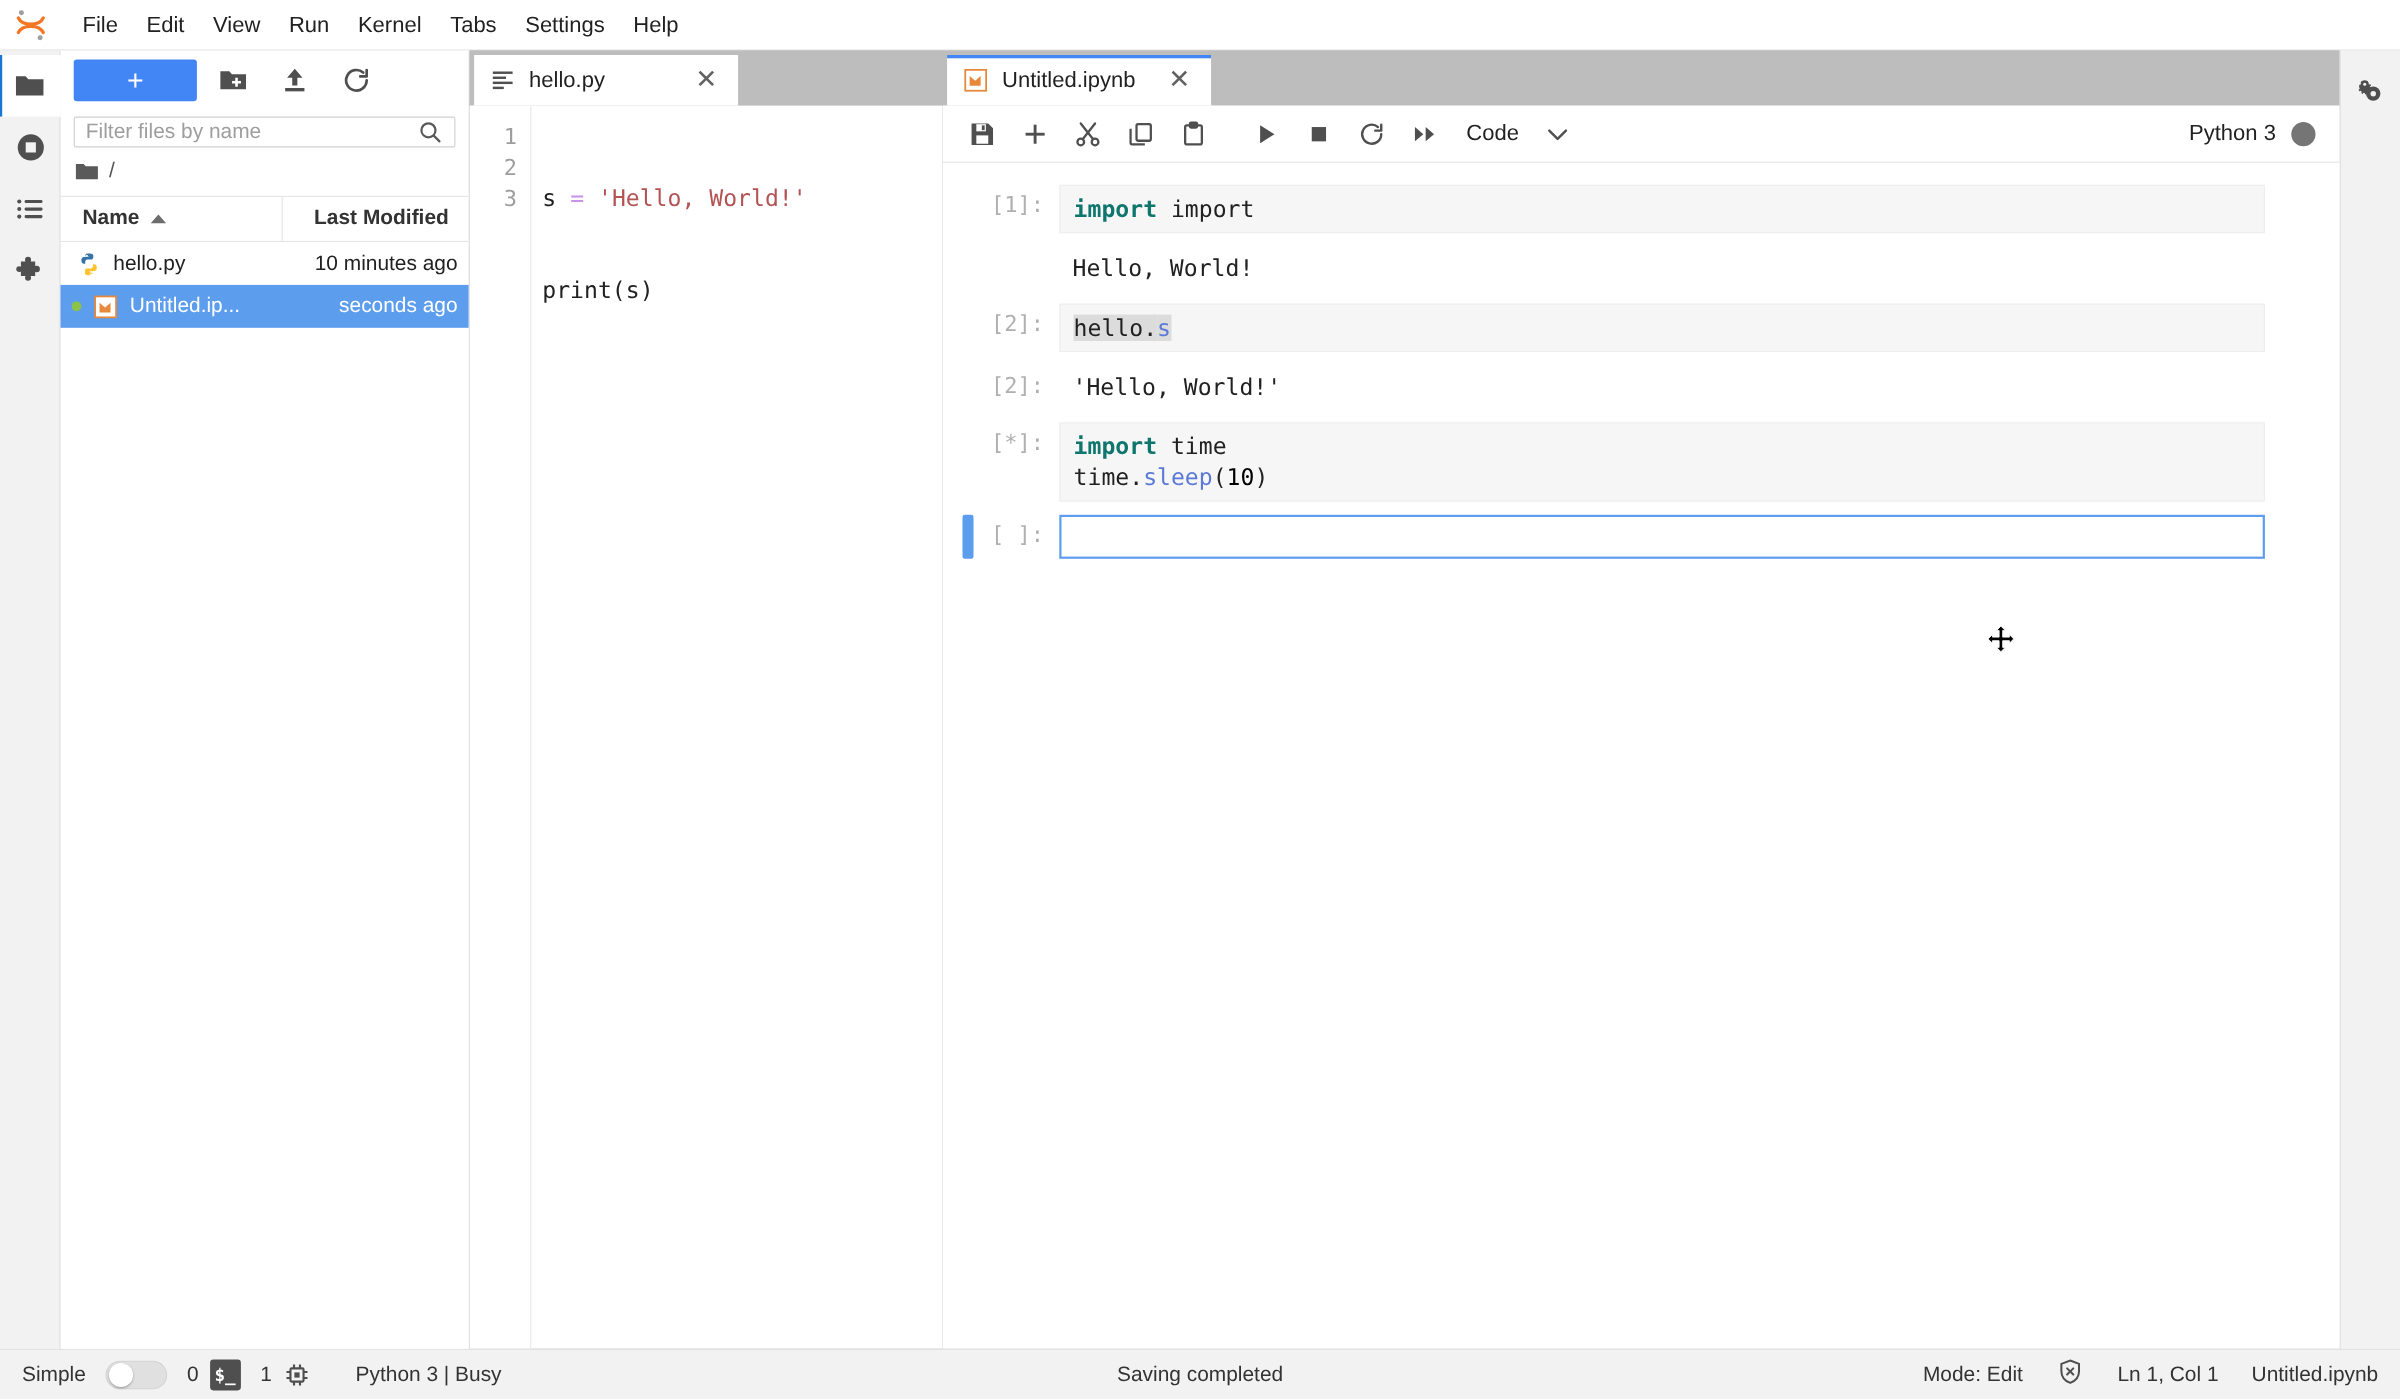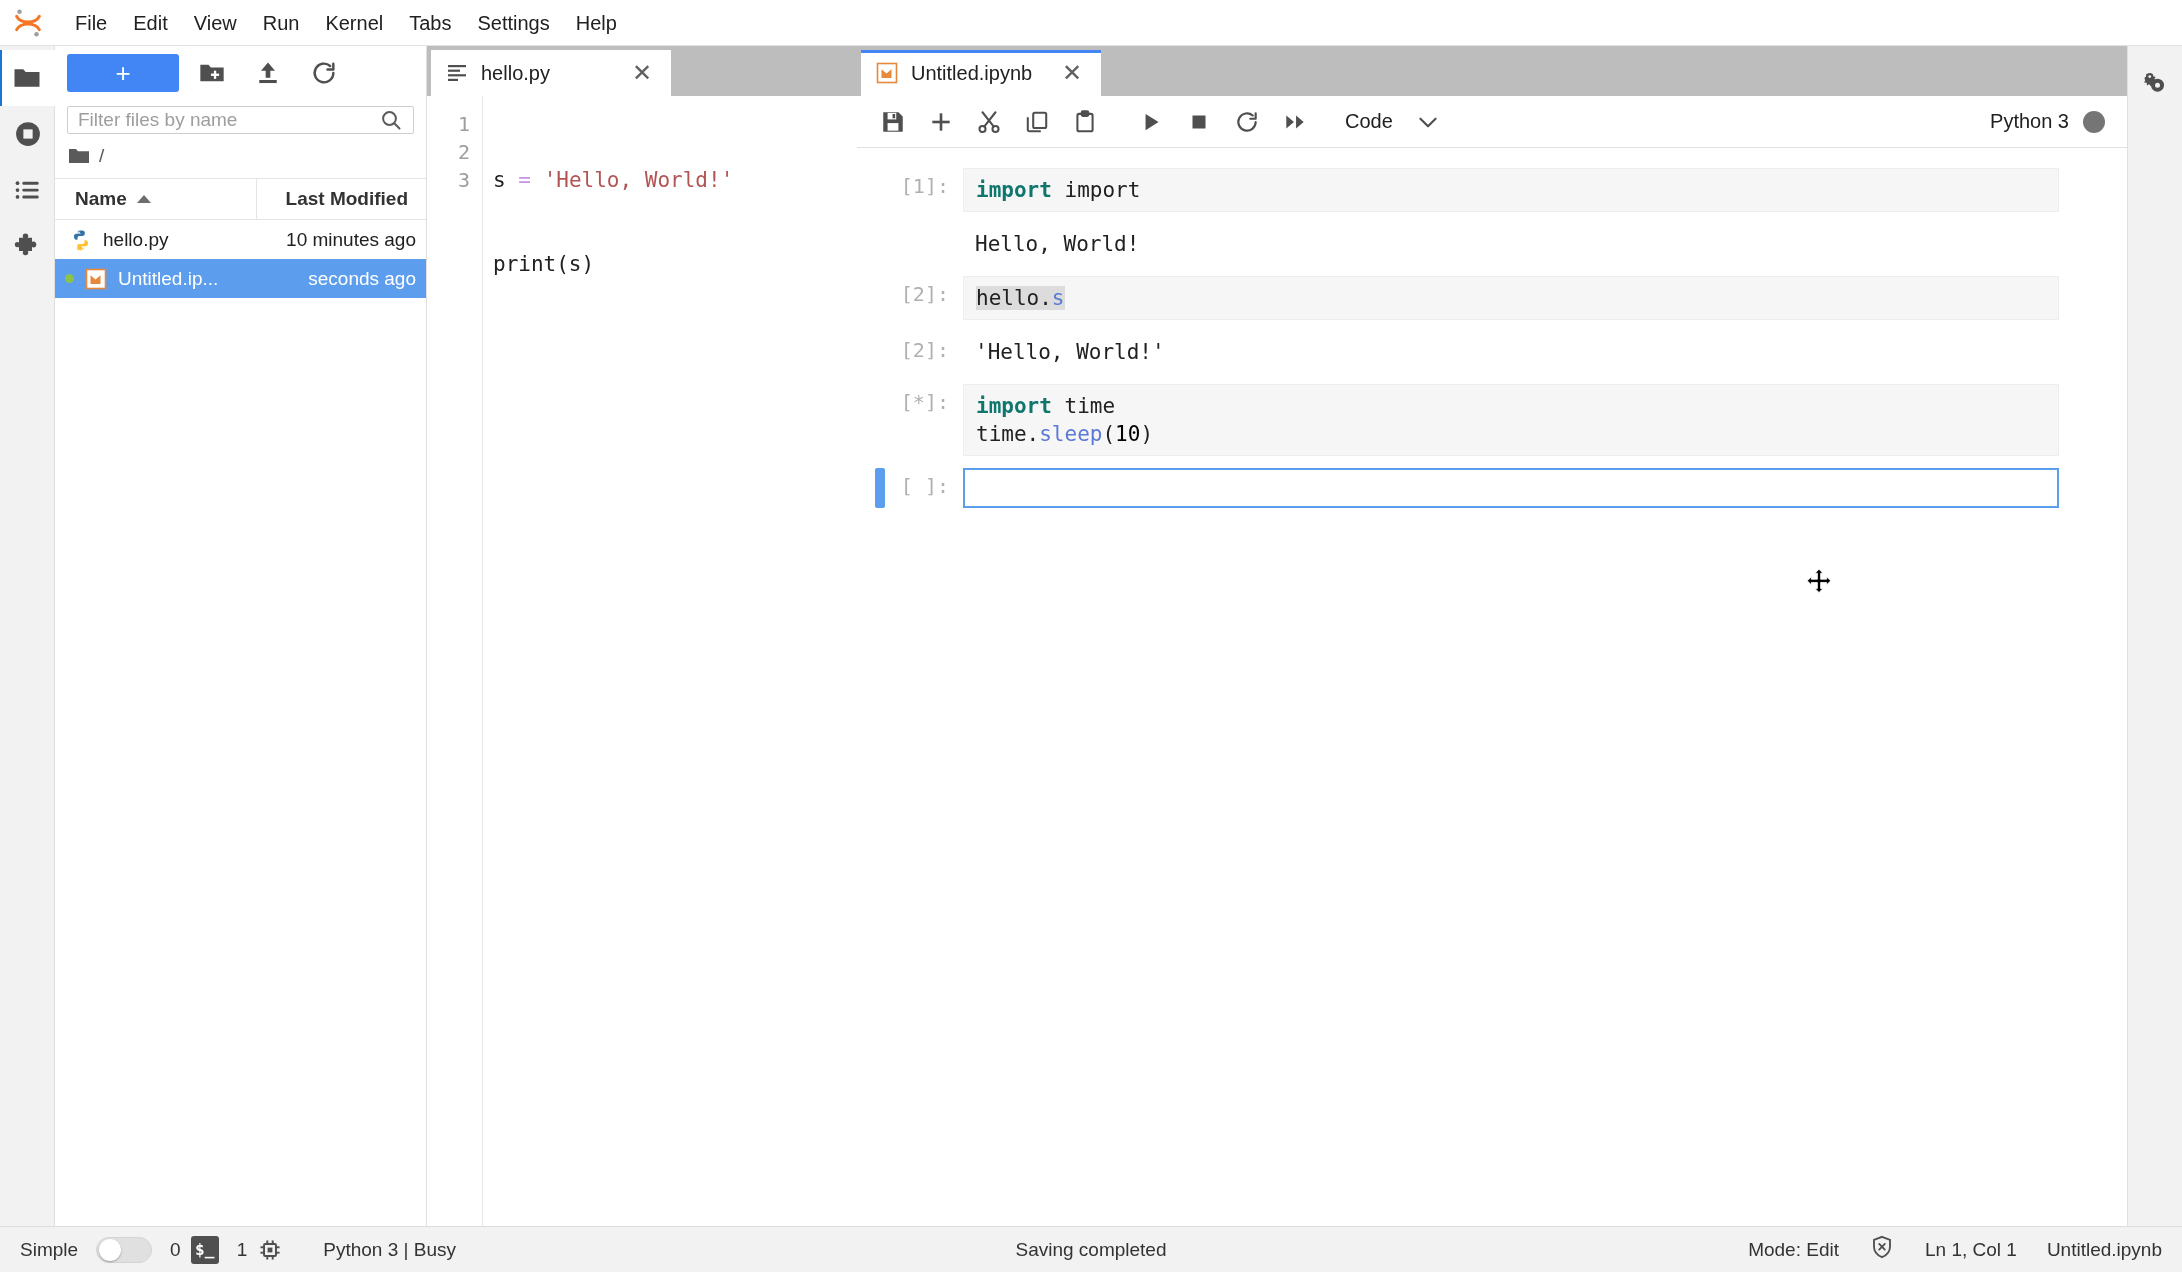--- a/index.html
+++ b/index.html
@@ -220,21 +220,21 @@
     gap: 4px;
   }
   .nb-tool {
     width: 44px; height: 40px;
     display: flex; align-items: center; justify-content: center;
     color: #4f4f4f; cursor: pointer; border-radius: 2px;
   }
   .nb-sep { width: 14px; }
   .nb-celltype {
     display: flex; align-items: center; gap: 22px;
-    margin-left: 16px;
+    margin-left: 4px;
     font-size: 20px; color: #212121;
     cursor: pointer;
     padding: 4px 8px;
     justify-content: flex-end;
   }
   .nb-kernel {
     margin-left: auto;
     display: flex; align-items: center; gap: 14px;
     font-size: 20px; color: #212121;
     padding-right: 8px;

